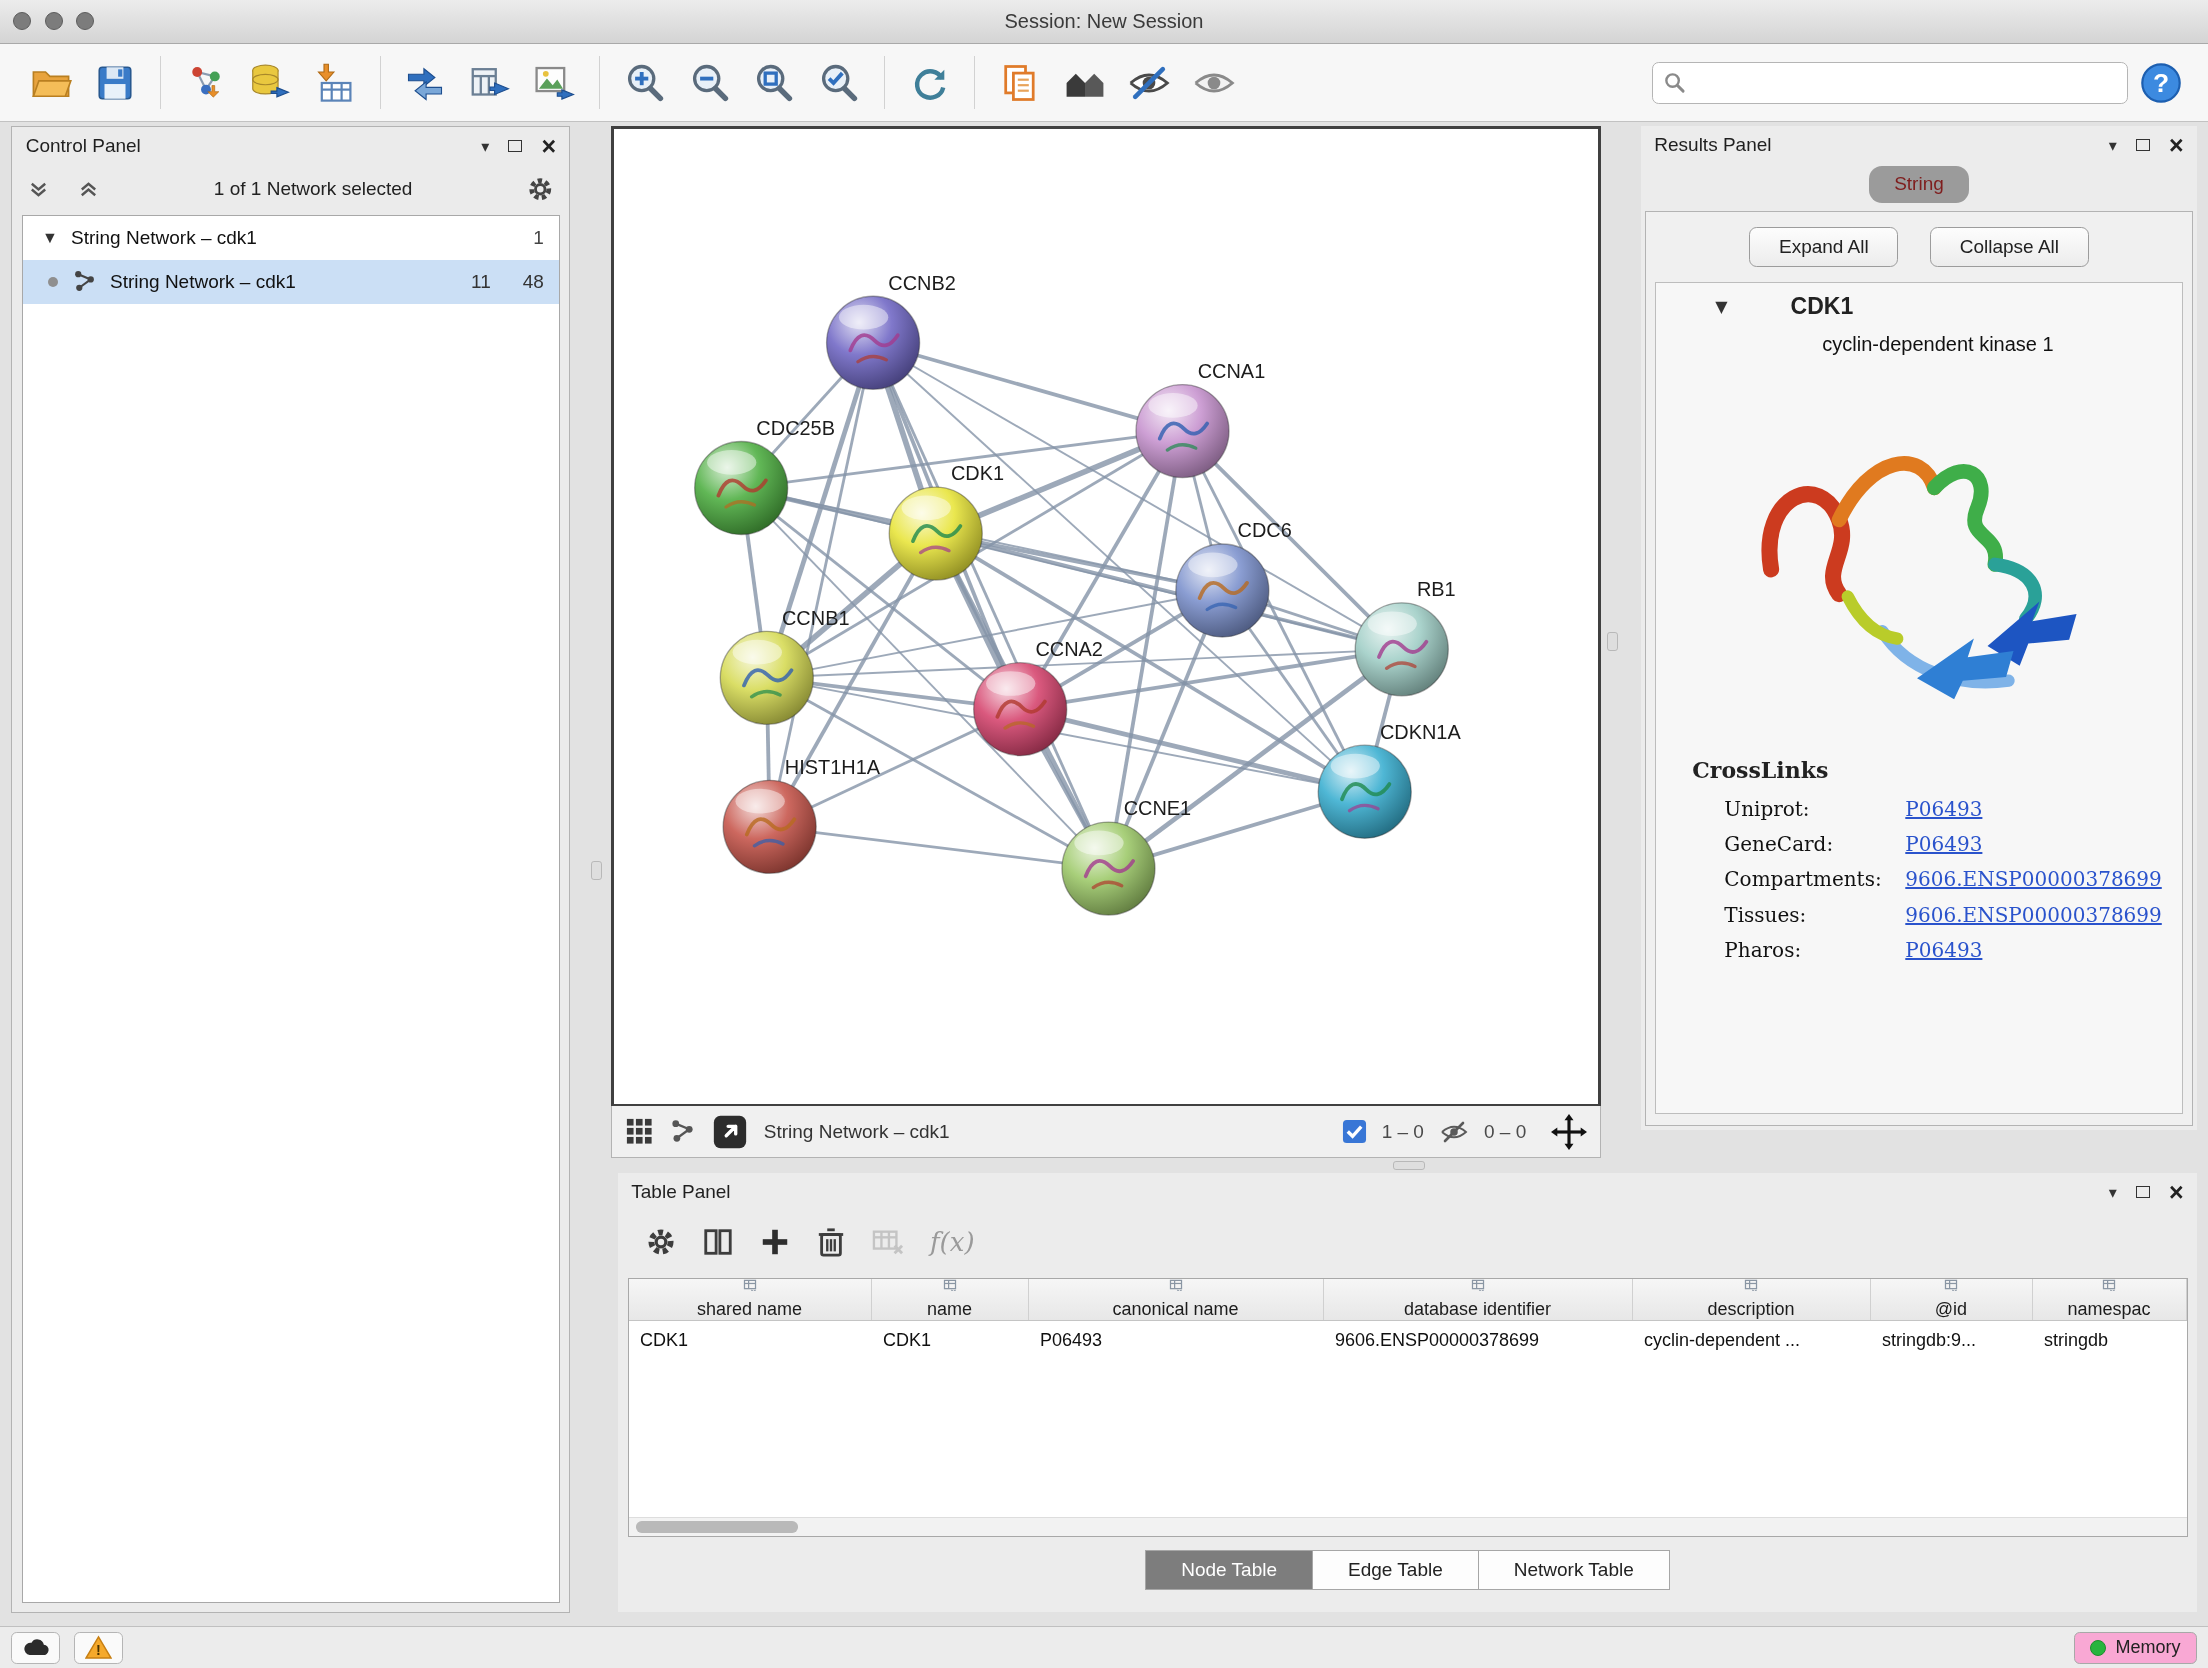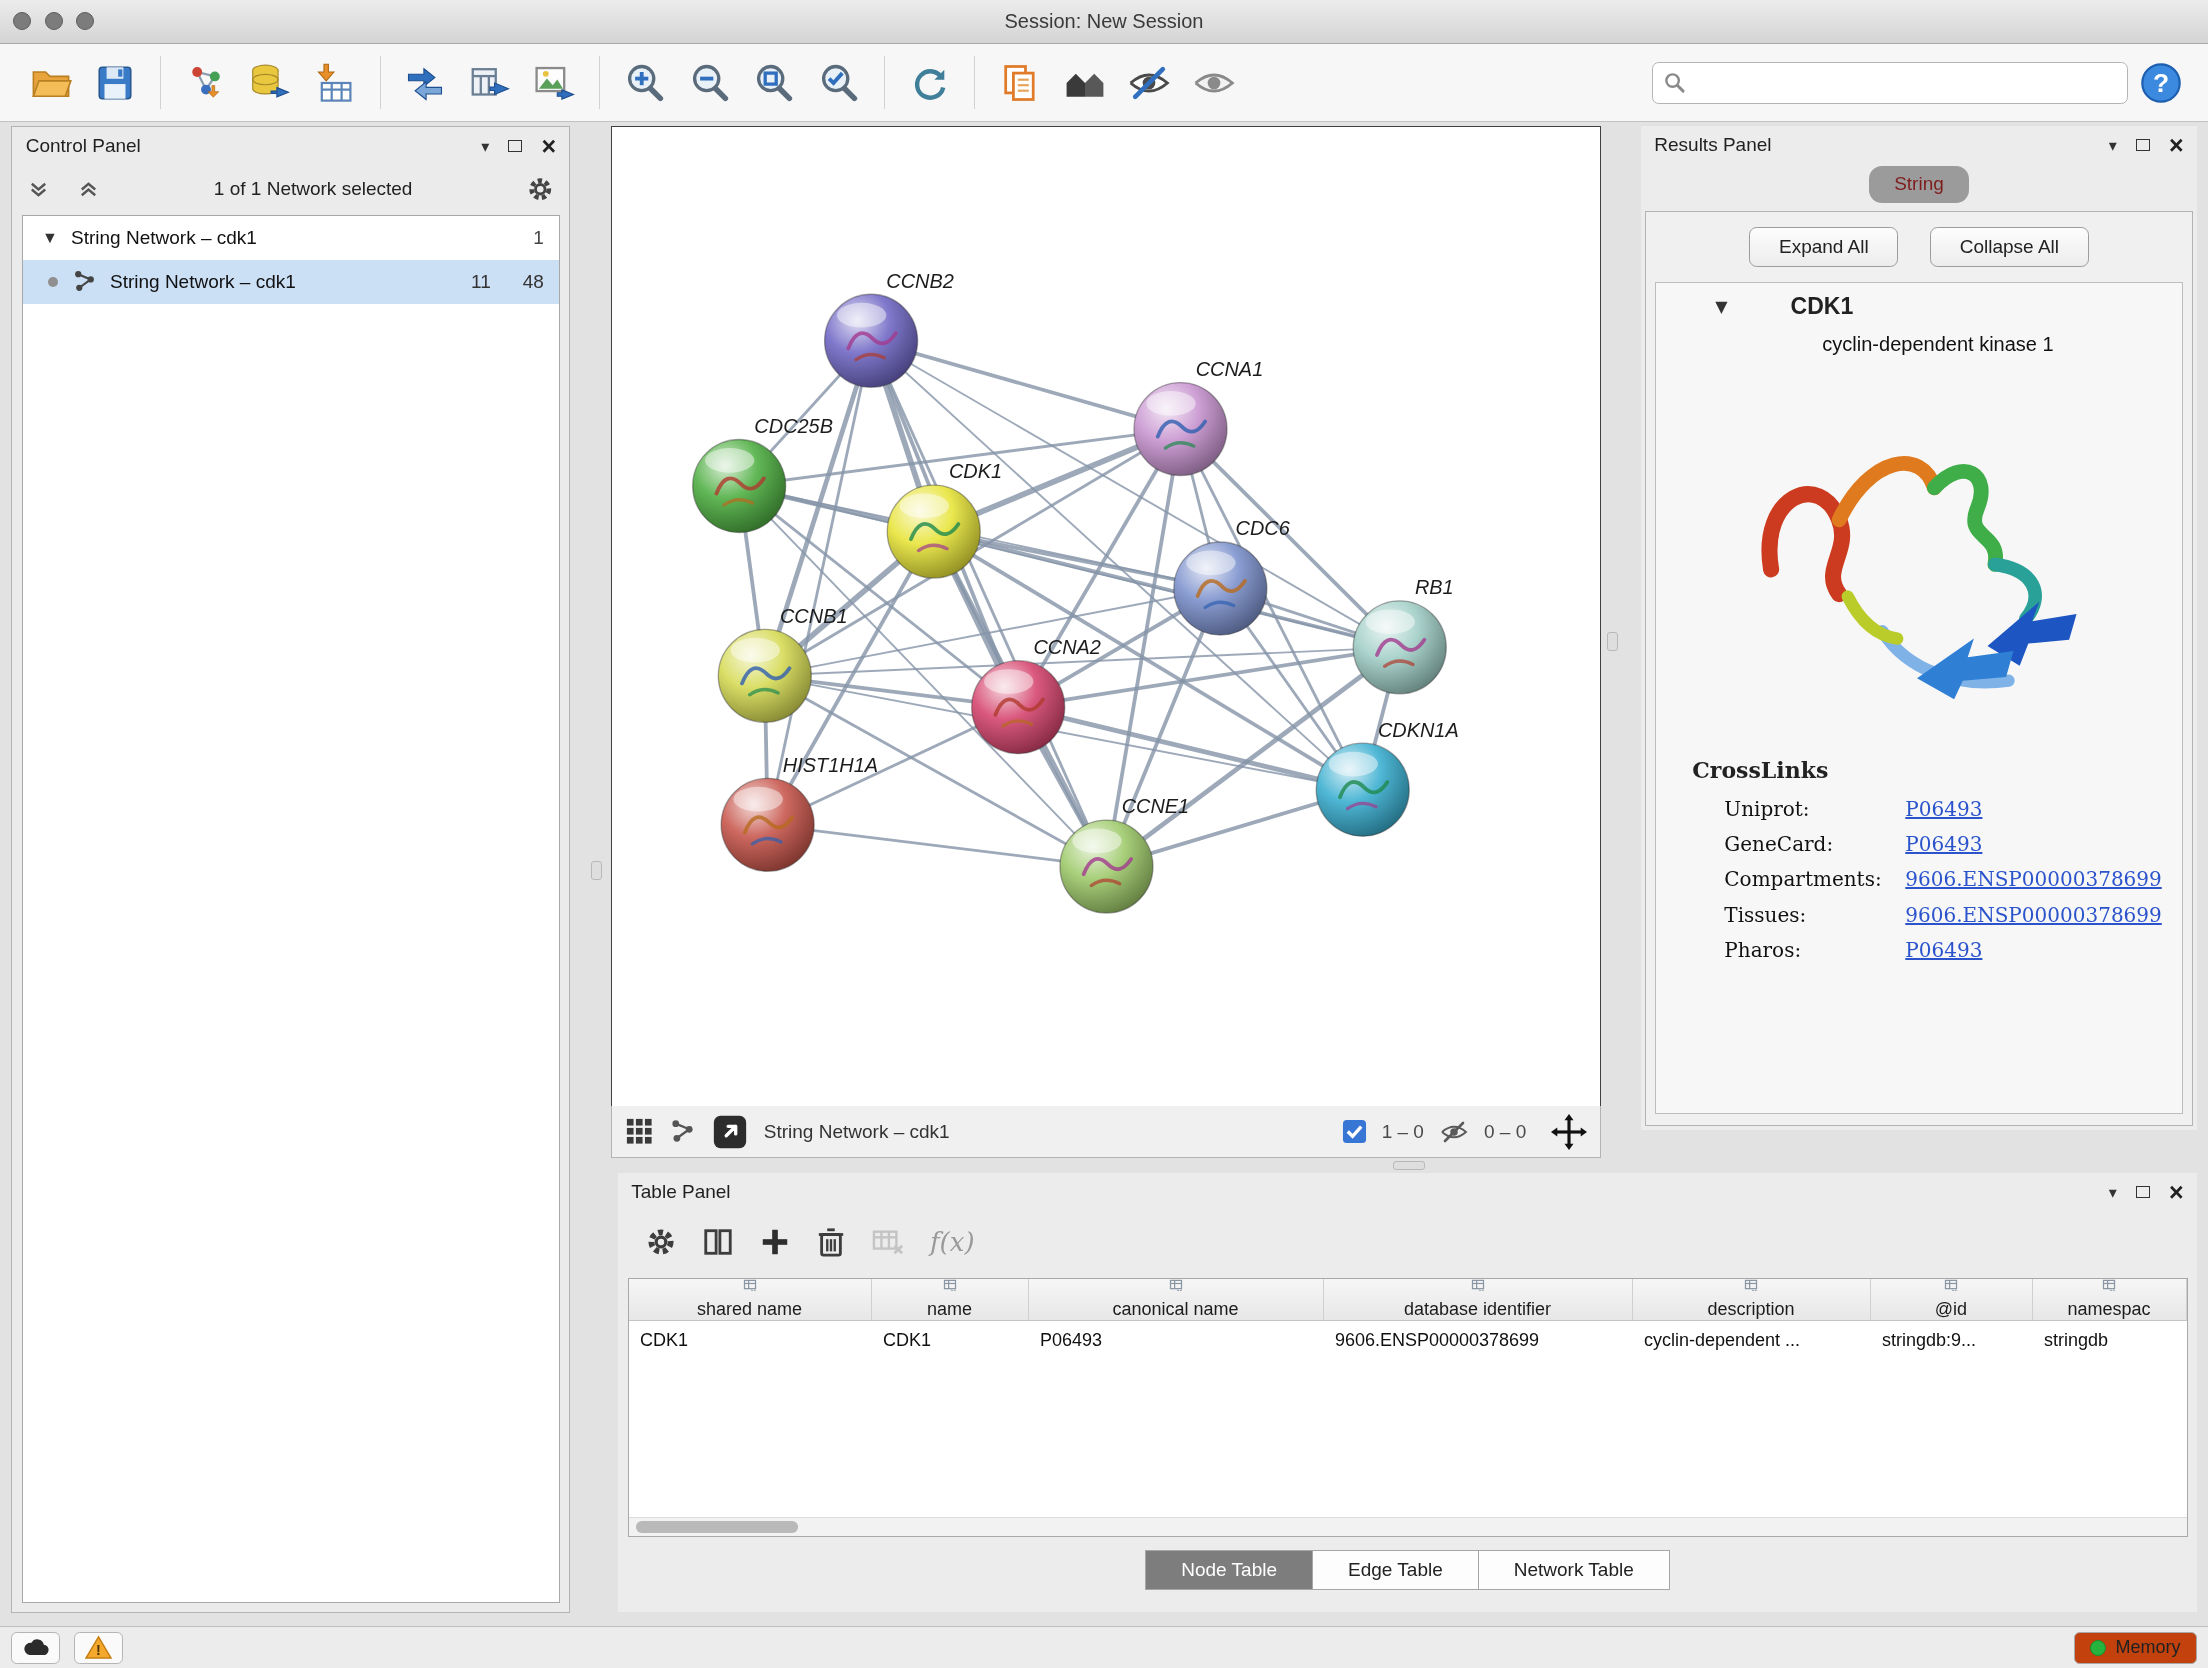--- a/index.html
+++ b/index.html
@@ -47,21 +47,21 @@
   #cp-tree { flex:1; margin:1.9px 9.5px 9.5px 9.5px; background:#fff; border:1px solid #a8a8a8; }
   .tree-row { height:44px; display:flex; align-items:center; font-size:19px; color:#111; }
   .tree-root { padding:0 15px 0 19px; }
   .tree-root .count { margin-left:auto; color:#444; }
   .tree-child { background:#cbdff5; padding:0 15px 0 25px; gap:13.3px; }
   .dot { width:10.5px; height:10.5px; border-radius:50%; background:#8f8f8f; }
   .tree-child .nums { margin-left:auto; display:flex; gap:32px; color:#333; }
 
   
   #network-view { left:611px; top:126px; width:990px; height:981px; background:#fff;
-    border:1px solid #404040;font-style:italic; }
+    border:3px solid #404040; }
   #network-statusbar { left:611px; top:1106px; width:990px; height:52px; background:#f0f0f0;
     border:1px solid #b3b3b3; border-top:none; display:flex; align-items:center;
     padding:0 13.3px; gap:15px; }
   #network-statusbar .netname { font-size:19px; color:#333; flex:1; }
   .count-txt { font-size:19px; color:#4a4a4a; }
 
   
   #results-panel { left:1641px; top:126px; width:556px; height:1004px; background:#ececec;
     display:flex; flex-direction:column; }
   #rp-tab { align-self:center; background:#9b9b9b; color:#7f1d1d; font-size:19px;
@@ -106,21 +106,21 @@
     background:#fdfdfd; border:1px solid #a6a6a6; border-left:none; }
   .tp-tab:first-child { border-left:1px solid #a6a6a6; }
   .tp-tab.active { background:#7d7d7d; color:#fff; }
 
   
   #statusbar { left:0; top:1626px; width:2208px; height:42px; background:#ececec;
     border-top:1px solid #c0c0c0; display:flex; align-items:center; padding:0 11.4px; gap:13.3px; }
   .sb-btn { width:49px; height:32px; border:1px solid #b5b5b5; border-radius:5.7px; background:#fafafa;
     display:flex; align-items:center; justify-content:center; }
   #memory-btn { margin-left:auto; height:32px; border:1px solid #a8a8a8; border-radius:5.7px;
-    background:#c2410c; display:flex; align-items:center; gap:9.5px; padding:0 15px; font-size:18px; }
+    background:#f9a8d4; display:flex; align-items:center; gap:9.5px; padding:0 15px; font-size:18px; }
   #memory-dot { width:16px; height:16px; border-radius:50%; background:#27b43e; border:1px solid #1d8c2f; }
 
   .grip { width:11.4px; height:19px; background:#dedede; border:1px solid #b8b8b8; border-radius:2.9px; }
   .grip-h { width:32px; height:8.6px; background:#dedede; border:1px solid #b8b8b8; border-radius:2.9px; }
 </style>
 </head>
 <body>
 
 <div id="titlebar" class="abs">
   <span class="traffic" style="left:13.3px"></span>

